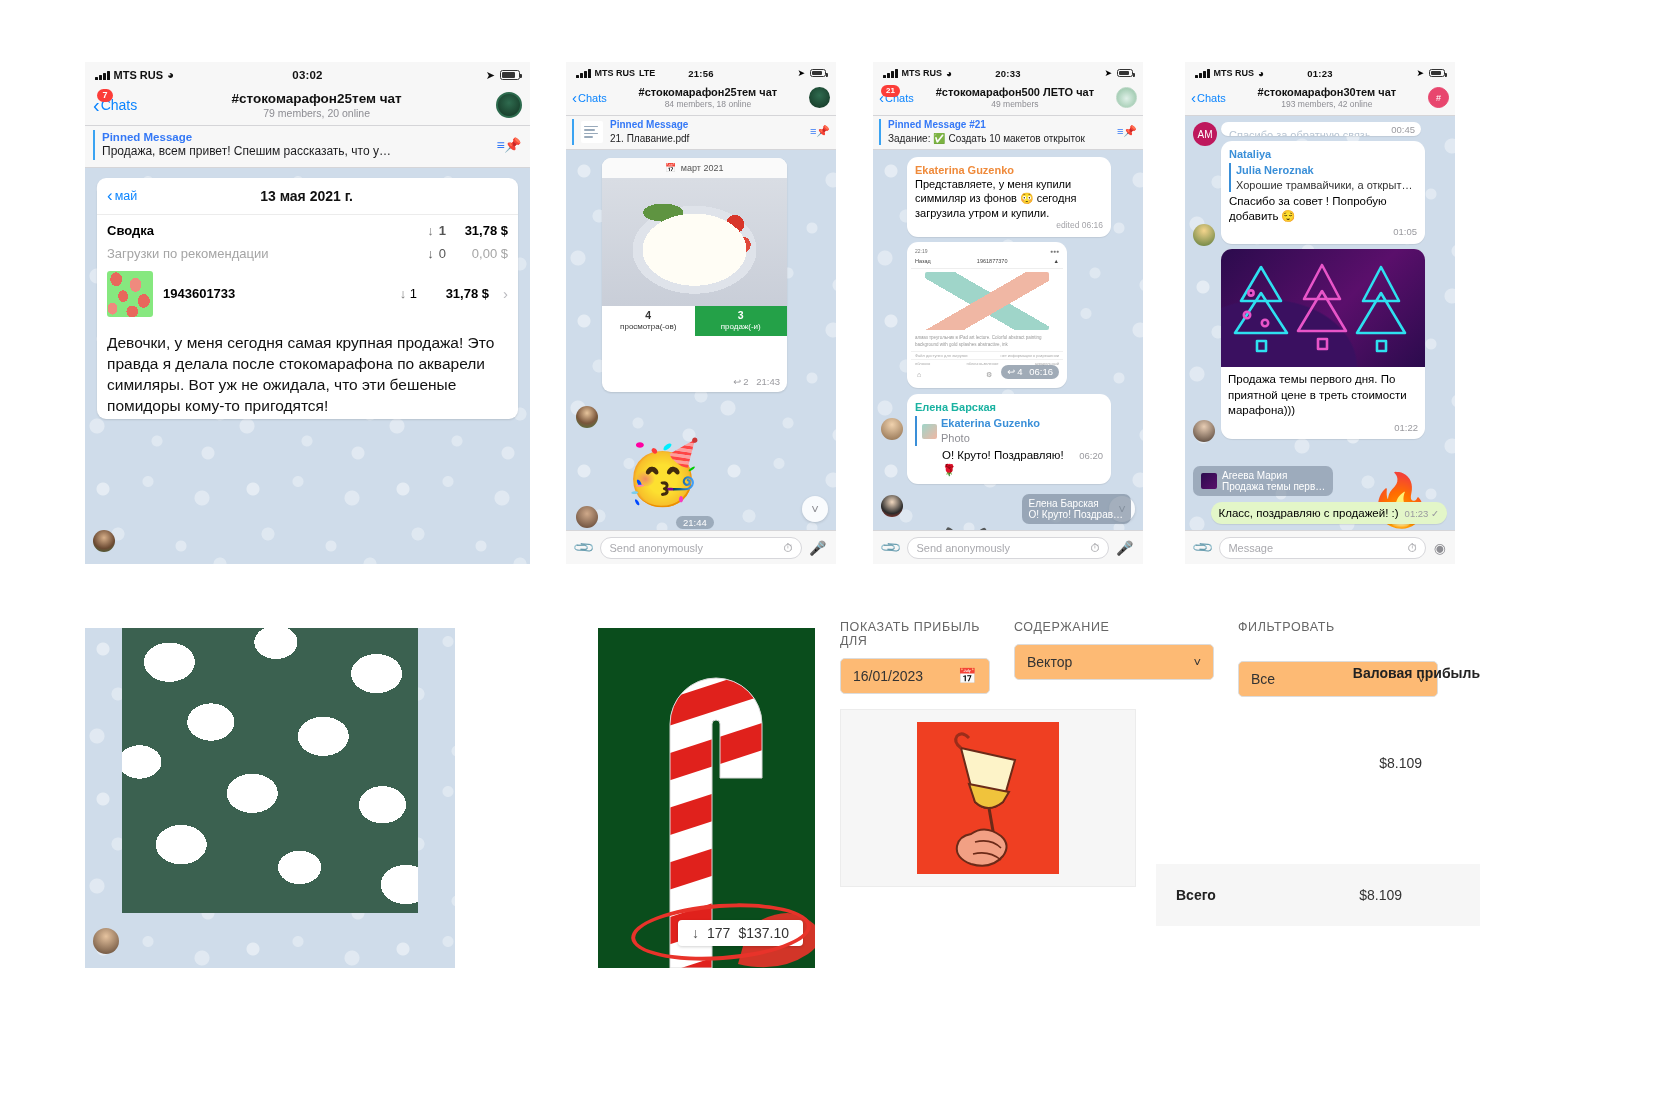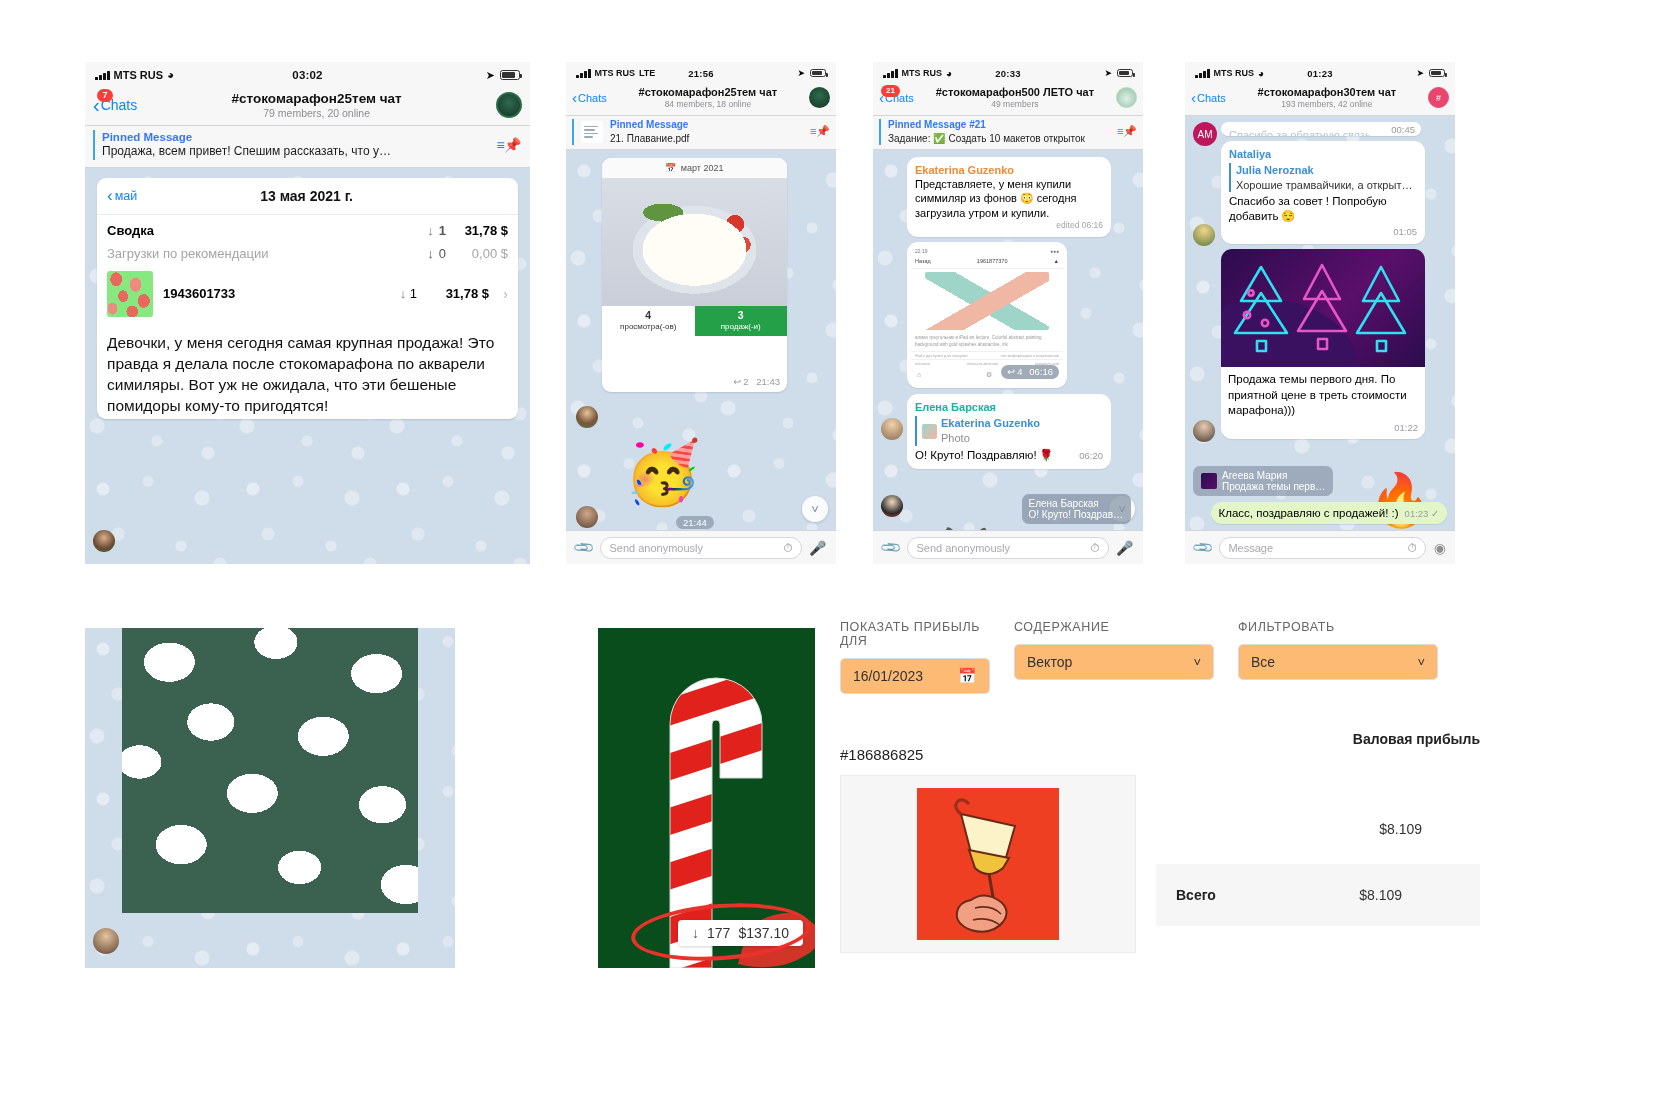--- a/index.html
+++ b/index.html
@@ -479,21 +479,21 @@
 
     <div class="bubble" style="position:relative;z-index:1;margin-left:26px;width:204px;margin-top:6px;font-size:11.5px;">
       <div class="name-teal">Елена Барская</div>
       <div class="reply-q" style="display:flex;gap:4px;align-items:center;">
         <span style="width:15px;height:15px;border-radius:2px;background:linear-gradient(135deg,#9fd5c9,#f0b7a4);flex-shrink:0;"></span>
         <span>
           <span class="reply-name">Ekaterina Guzenko</span><br>
           <span class="reply-body">Photo</span>
         </span>
       </div>
-      <div style="display:flex;align-items:baseline;">
+      <div style="display:flex;align-items:baseline;margin-left:27px;">
         <span style="flex:1;">О! Круто! Поздравляю! 🌹</span>
         <span class="meta" style="margin-left:6px;">06:20</span>
       </div>
     </div>
     <div class="ava" style="position:absolute;left:8px;top:345px;background:radial-gradient(circle at 50% 32%, #f2d9c0, #2b2b2b 62%, #c0392b);z-index:2;"></div>
 
     <div style="position:absolute;left:56px;top:378px;font-size:58px;line-height:1;z-index:1;">🦊</div>
 
     <div style="position:absolute;right:12px;bottom:6px;background:rgba(130,146,164,.72);border-radius:7px;padding:4px 8px 4px 7px;color:#fff;font-size:10px;z-index:2;max-width:120px;">
       <div>Елена Барская</div>
@@ -702,28 +702,27 @@
     <div style="width:200px;">
       <div class="filters-label">СОДЕРЖАНИЕ</div>
       <div class="fld" style="margin-top:10px;">
         <span class="val">Вектор</span>
         <span class="chev-dn">˅</span>
       </div>
     </div>
 
     <div style="width:200px;">
       <div class="filters-label">ФИЛЬТРОВАТЬ</div>
-      <div class="fld" style="margin-top:10px;">
+      <div class="fld" style="margin-top:27px;">
         <span class="val">Все</span>
         <span class="chev-dn">˅</span>
       </div>
     </div>
   </div>
 
-  <div class="prod-id" style="margin-top:52px;">#186886825</div>
 
   <div style="display:flex;margin-top:12px;">
     <div class="prod-card" style="width:296px;height:178px;display:flex;align-items:center;justify-content:center;">
       <div style="width:142px;height:152px;background:#ef3f22;position:relative;overflow:hidden;">
         <svg viewBox="0 0 142 152" width="142" height="152">
           <path d="M44 26 L98 38 L86 80 Q71 92 58 80 Z" fill="#fdf3c8" stroke="#6b2a18" stroke-width="2"></path>
           <path d="M52 62 L92 70 L86 80 Q71 92 58 80 Z" fill="#f0c33c" stroke="#6b2a18" stroke-width="2"></path>
           <path d="M44 26 q-8 -6 -4 -12 q5 -5 12 2" fill="none" stroke="#9b2d1a" stroke-width="3"></path>
           <path d="M72 86 L80 132" stroke="#6b2a18" stroke-width="3" fill="none"></path>
           <path d="M54 112 q14 -10 30 2 q10 9 2 20 q-12 14 -32 8 q-16 -6 -14 -18 q2 -10 14 -12 Z" fill="#f2a084" stroke="#6b2a18" stroke-width="2"></path>

